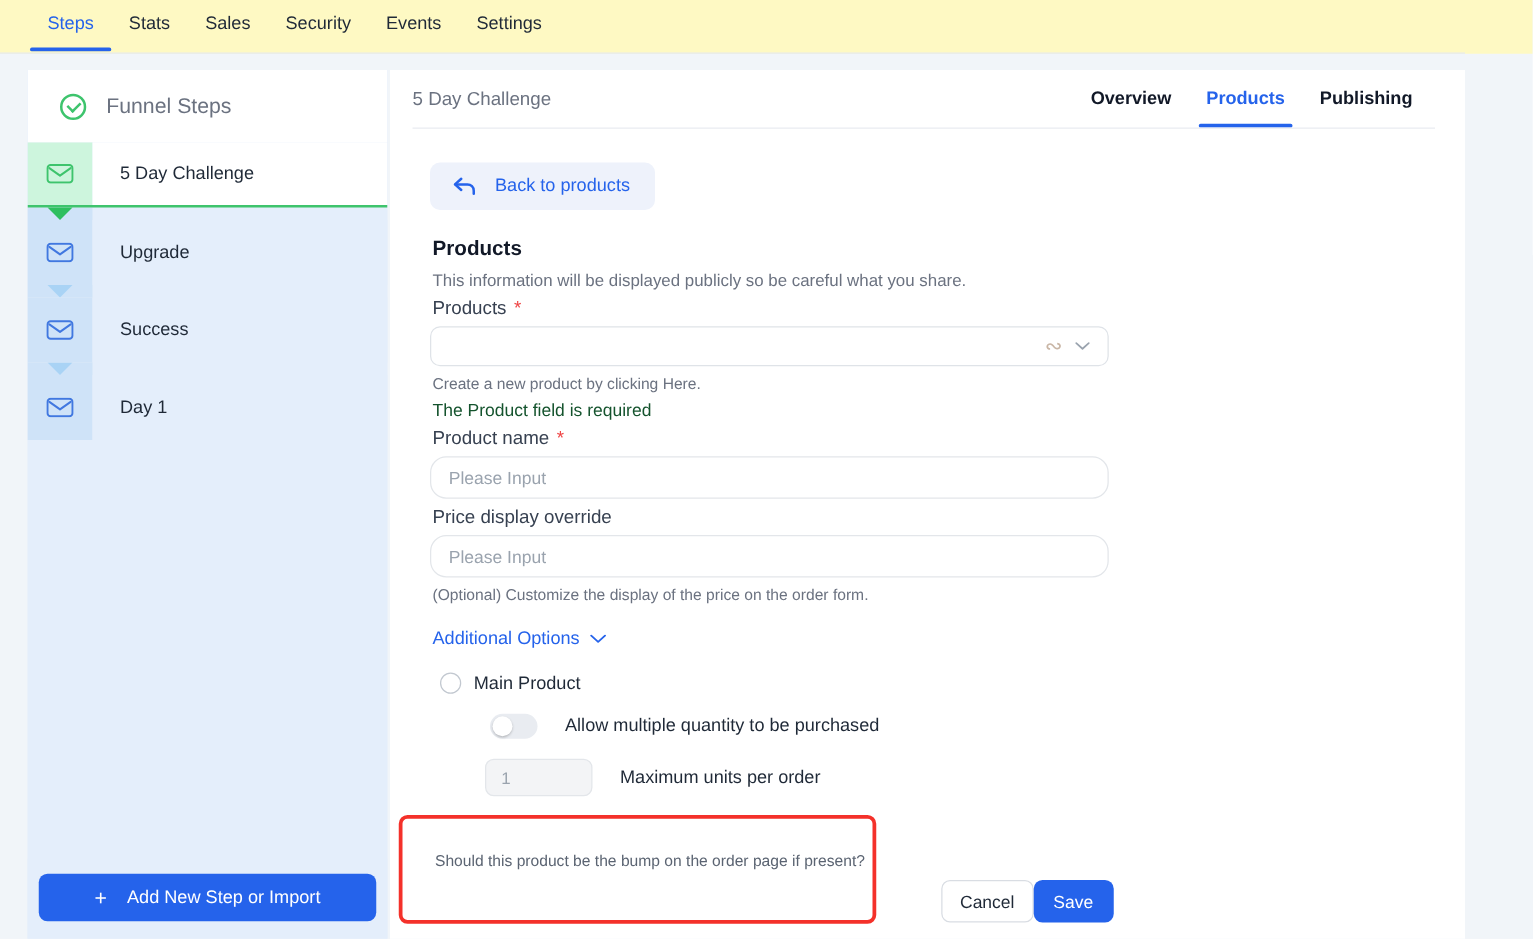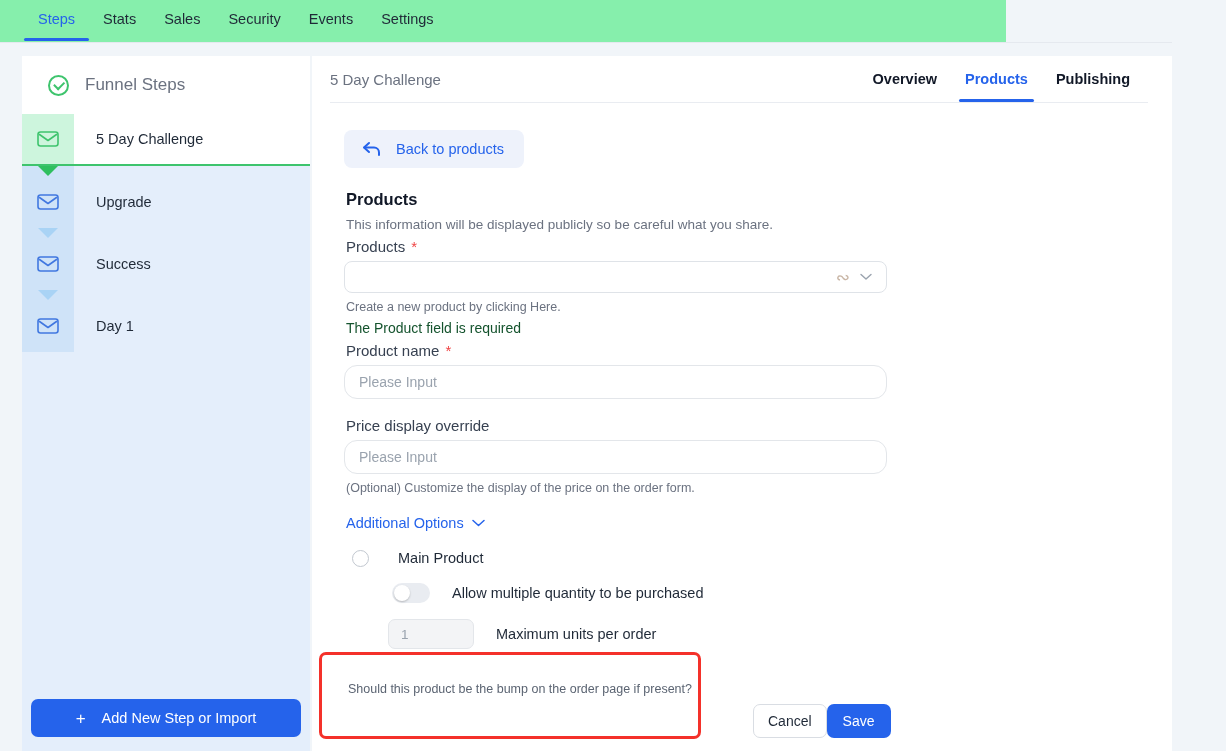--- a/index.html
+++ b/index.html
@@ -9,22 +9,22 @@
     width: 1226px; height: 751px;
     overflow: hidden;
     background: #f1f5f9;
     font-family: "Liberation Sans", sans-serif;
     -webkit-font-smoothing: antialiased;
   }
 
   
   .topnav {
     position: absolute; top: 0; left: 0;
-    width: 1006px; height: 43px;
-    background: #86efac;
+    width: 1226px; height: 43px;
+    background: #fef9c3;
     display: flex; align-items: flex-start;
     padding-left: 24px;
   }
   .topnav-tab {
     position: relative;
     font-size: 14.5px;
     color: #1f2937;
     padding: 12px 14px 14px 14px;
     cursor: pointer;
     white-space: nowrap;
@@ -227,21 +227,21 @@
   .text-input::placeholder { color: #9aa3ae; }
 
   .link-row {
     margin: 20px 0 0 2px;
     display: inline-flex; align-items: center; gap: 8px;
     color: #2563eb; font-size: 14.5px; cursor: pointer;
   }
 
   .radio-row {
     margin: 18px 0 0 8px;
-    display: flex; align-items: flex-start; gap: 29px;
+    display: flex; align-items: center; gap: 10px;
   }
   .radio {
     width: 17px; height: 17px; flex: 0 0 17px;
     border: 1.5px solid #c2c8d0; border-radius: 50%;
     background: #fff;
   }
   .radio.checked {
     border: 2px solid #2563eb;
     position: relative;
   }
@@ -459,21 +459,21 @@
       </svg>
     </div>
     <div class="helper">Create a new product by clicking Here.</div>
     <div class="error-msg">The Product field is required</div>
 
     <div class="field-label">
       <span>Product name</span><span class="req">*</span>
     </div>
     <input class="text-input" type="text" placeholder="Please Input" style="">
 
-    <div class="field-label" style="margin-top:18px;">Price display override</div>
+    <div class="field-label" style="margin-top:6px;">Price display override</div>
     <input class="text-input" type="text" placeholder="Please Input" style="">
     <div class="helper">(Optional) Customize the display of the price on the order form.</div>
 
     <div class="link-row">
       <span>Additional Options</span>
       <svg width="13" height="8" viewBox="0 0 13 8">
         <path d="M1 1.5 L6.5 6.5 L12 1.5" fill="none" stroke="#2563eb" stroke-width="1.5" stroke-linecap="round" stroke-linejoin="round"></path>
       </svg>
     </div>
 

